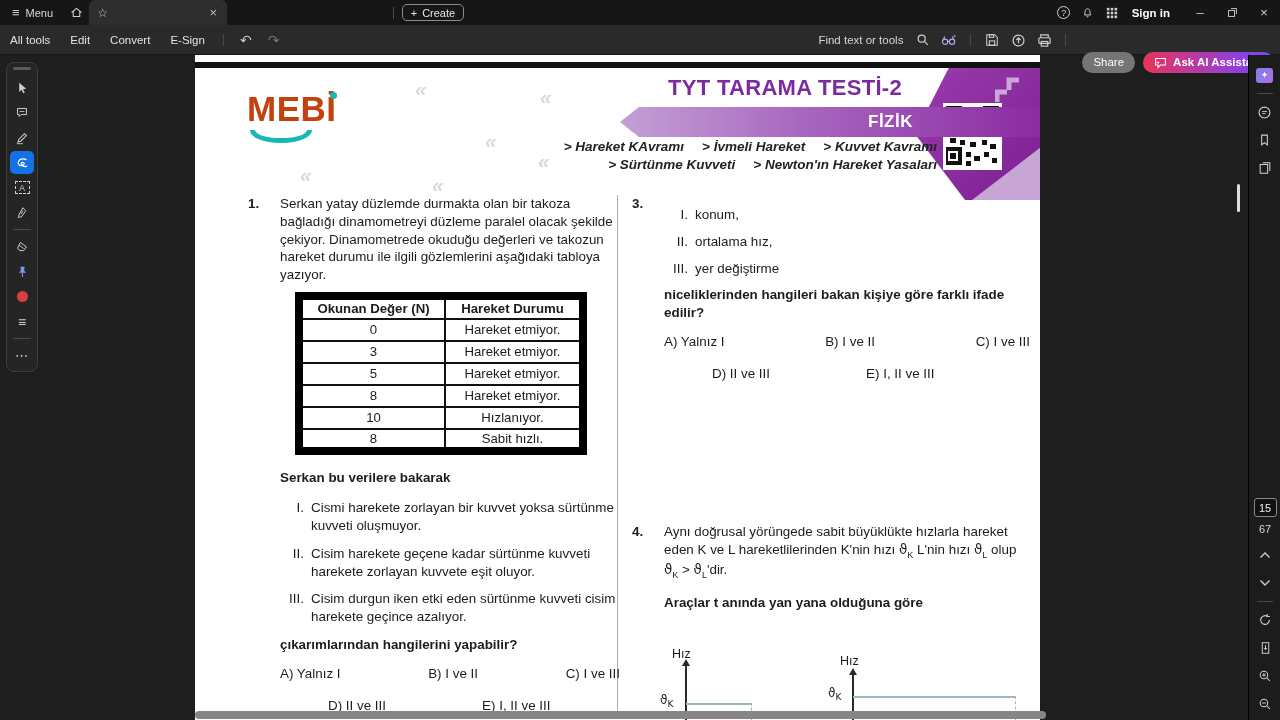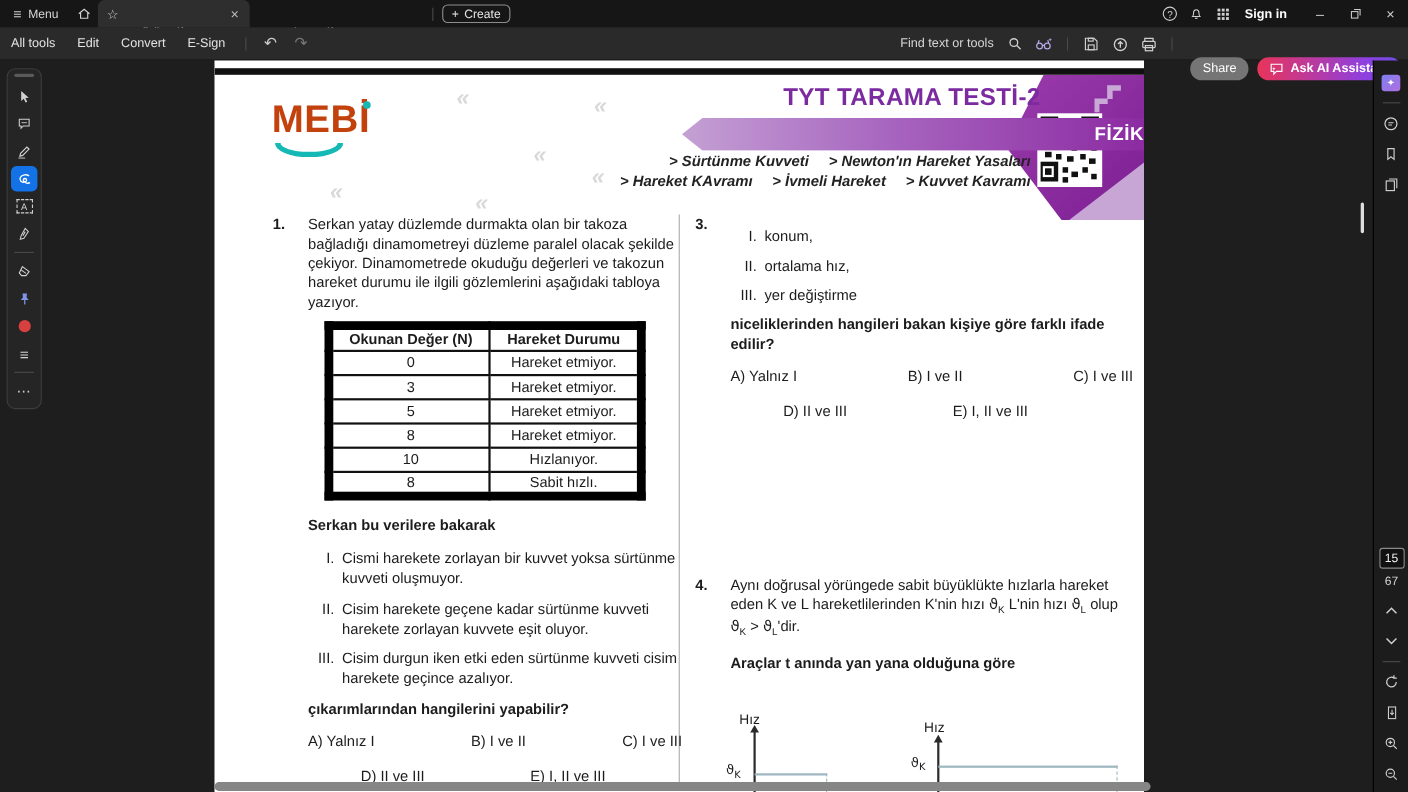--- a/index.html
+++ b/index.html
@@ -73,26 +73,26 @@
   .doc-area { position:absolute; left:42px; top:55px; width:1206px; height:665px; }
   .page { position:absolute; left:153px; top:0; width:845px; height:665px; background:#fff; overflow:hidden;
     color:#1c1c1c; }
   .band-black { position:absolute; left:0; top:7px; width:845px; height:6px; background:#111; }
 
   .logo { position:absolute; left:52px; top:36px; width:110px; }
   .logo-text { font-size:35px; font-weight:800; color:#c2410c; letter-spacing:0.5px; position:relative; line-height:1; }
   .logo-dot { position:absolute; left:83px; top:1px; width:7px; height:7px; background:#14b8b4; border-radius:50%; }
   .logo-arc { width:62px; height:13px; border:5px solid #14b8b4; border-top:none; border-radius:0 0 60px 60px / 0 0 26px 26px; margin:4px 0 0 3px; }
 
-  .doc-title { position:absolute; left:444px; top:20px; width:307px; text-align:right;
+  .doc-title { position:absolute; left:400px; top:20px; width:307px; text-align:right;
     font-size:22px; font-weight:800; color:#7b2aa0; letter-spacing:0.3px; }
   .fizik-band { position:absolute; left:425px; top:52px; width:420px; height:30px;
     background:linear-gradient(90deg,#c4a0d4 0%,#a765bf 45%,#8c2ba2 100%);
     clip-path:polygon(0 50%, 4.5% 0, 100% 0, 100% 100%, 4.5% 100%);
-    display:flex; align-items:center; justify-content:flex-end; }
+    display:flex; align-items:center; justify-content:flex-end; padding-right:127px; }
   .fizik-label { color:#fff; font-weight:800; font-size:17px; letter-spacing:0.5px; }
   .topics { position:absolute; left:330px; top:84px; width:412px; font-style:italic; font-weight:600;
     font-size:13.5px; color:#222; }
   .topics-row { display:flex; justify-content:flex-end; gap:18px; margin-bottom:3px; }
 
   .corner { position:absolute; left:720px; top:13px; width:125px; height:132px;
     background:linear-gradient(135deg,#9b3bad,#7c1f92);
     clip-path:polygon(27% 0%, 100% 0%, 100% 100%, 40% 100%, 0% 50%); }
   .corner-light { position:absolute; right:0; bottom:0; width:68px; height:58px; background:#c7a6d6;
     clip-path:polygon(100% 10%, 100% 100%, 0% 100%); }
@@ -419,27 +419,27 @@
             <rect x="20" y="55" width="5" height="5"></rect>
           </svg>
       </div>
 
       <div class="doc-title">TYT TARAMA TESTİ-2</div>
       <div class="fizik-band">
         <span class="fizik-label">FİZİK</span>
       </div>
       <div class="topics">
         <div class="topics-row">
-          <span>&gt; Sürtünme Kuvveti</span>
-          <span>&gt; Newton'ın Hareket Yasaları</span>
-        </div>
-        <div class="topics-row">
           <span>&gt; Hareket KAvramı</span>
           <span>&gt; İvmeli Hareket</span>
           <span>&gt; Kuvvet Kavramı</span>
+        </div>
+        <div class="topics-row">
+          <span>&gt; Sürtünme Kuvveti</span>
+          <span>&gt; Newton'ın Hareket Yasaları</span>
         </div>
       </div>
 
       <div class="col-div"></div>
 
       <div class="q q-left">
         <div class="qnum">1.</div>
         <div class="qbody">
           <p>Serkan yatay düzlemde durmakta olan bir takoza bağladığı dinamometreyi düzleme paralel olacak şekilde çekiyor. Dinamometrede okuduğu değerleri ve takozun hareket durumu ile ilgili gözlemlerini aşağıdaki tabloya yazıyor.</p>
           <table class="dtable">

